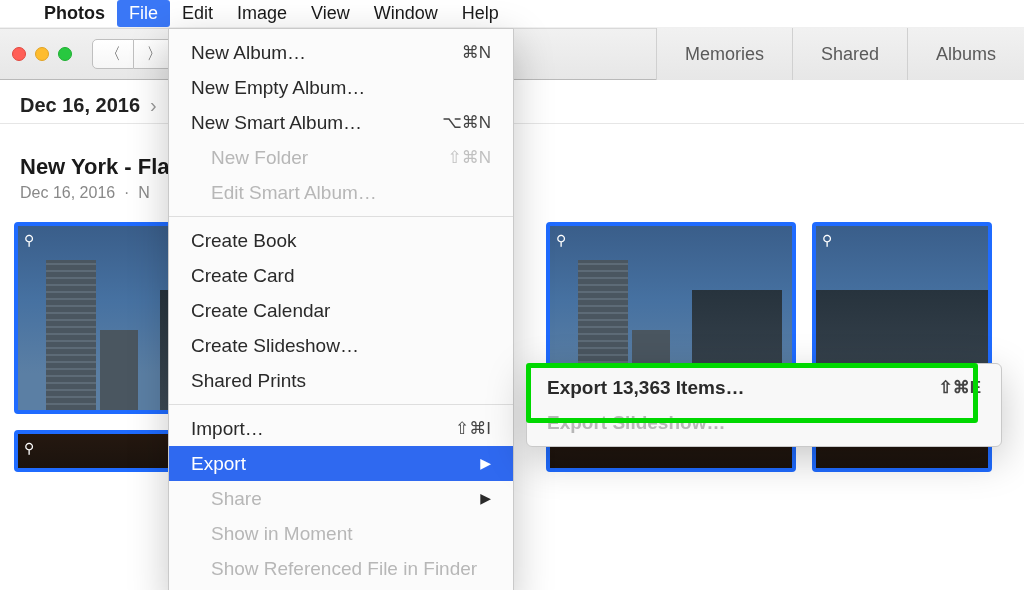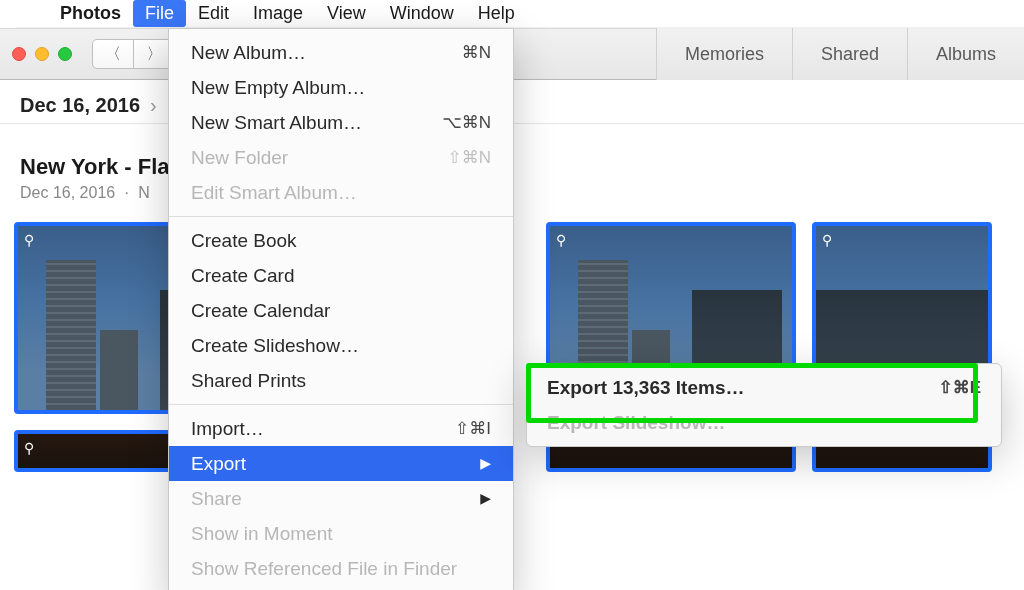--- a/index.html
+++ b/index.html
@@ -1,19 +1,19 @@
 <!DOCTYPE html>
 <html><head>
   <meta charset="utf-8">
   <style>
     * { margin: 0; padding: 0; box-sizing: border-box; }
     body { font-family: -apple-system, "Helvetica Neue", Helvetica, Arial, sans-serif; font-size: 18px; color: #1a1a1a; background: #fff; width: 1024px; height: 590px; overflow: hidden; position: relative; }
 
     
-    .menubar { height: 28px; background: #fff; display: flex; align-items: center; padding: 0 14px; gap: 0; border-bottom: 1px solid rgba(0,0,0,0.06); margin-left: 16px; }
+    .menubar { height: 28px; background: #fff; display: flex; align-items: center; padding: 0 14px; gap: 0; border-bottom: 1px solid rgba(0,0,0,0.06); }
     .apple { font-size: 19px; margin-right: 18px; }
     .menubar-item { padding: 3px 12px; border-radius: 3px; }
     .menubar-item.appname { font-weight: 700; }
     .menubar-item.active { background: #3a77f6; color: #fff; }
 
     
     .toolbar { height: 52px; background: linear-gradient(#f1f1f1,#e7e7e7); border-top: 1px solid #d9d9d9; border-bottom: 1px solid #b9b9b9; display: flex; align-items: center; padding: 0 12px; position: relative; }
     .traffic { display: flex; gap: 9px; margin-right: 20px; }
     .traffic span { width: 14px; height: 14px; border-radius: 50%; display: inline-block; }
     .tl-close { background: #ff5f57; border: 1px solid #e1483f; }
@@ -46,21 +46,21 @@
     .b3 { right: 10px; width: 90px; height: 120px; background: linear-gradient(#27333d,#3d4954); }
     .pin { position: absolute; top: 6px; left: 6px; width: 16px; height: 16px; color: #fff; font-size: 14px; }
     .heart { position: absolute; bottom: 8px; left: 8px; color: #fff; font-size: 22px; }
     .dark .sky { background: linear-gradient(#251810,#1b130d); }
 
     
     .menu { position: absolute; top: 28px; left: 168px; width: 346px; background: #fbfbfb; border: 1px solid #c9c9c9; border-radius: 0 0 6px 6px; box-shadow: 0 12px 40px rgba(0,0,0,0.22); padding: 6px 0; z-index: 50; }
     .menu .mi { display: flex; align-items: center; padding: 4px 22px; font-size: 19px; color: #2a2a2a; line-height: 27px; }
     .menu .mi .lab { flex: 1; }
     .menu .mi .sc { color: #444; font-size: 17px; }
-    .menu .mi.disabled { color: #b7b7b7; }
+    .menu .mi.disabled { color: #b7b7b7; margin-left: 20px; }
     .menu .mi.disabled .sc { color: #c0c0c0; }
     .menu .mi.sel { background: #2f69f0; color: #fff; align-items: center; }
     .menu .mi.sel .arrow { color: #fff; }
     .menu hr { border: none; border-top: 1px solid #dedede; margin: 6px 0; }
     .menu .arrow { font-size: 14px; color: #2a2a2a; }
 
     
     .submenu { position: absolute; top: 363px; left: 526px; width: 476px; background: #f8f8f8; border: 1px solid #c9c9c9; border-radius: 6px; box-shadow: 0 12px 40px rgba(0,0,0,0.22); padding: 6px 0; z-index: 60; }
     .submenu .mi { display: flex; align-items: center; padding: 4px 20px; font-size: 19px; line-height: 27px; color: #2a2a2a; font-weight: bold; }
     .submenu .mi .lab { flex: 1; }

